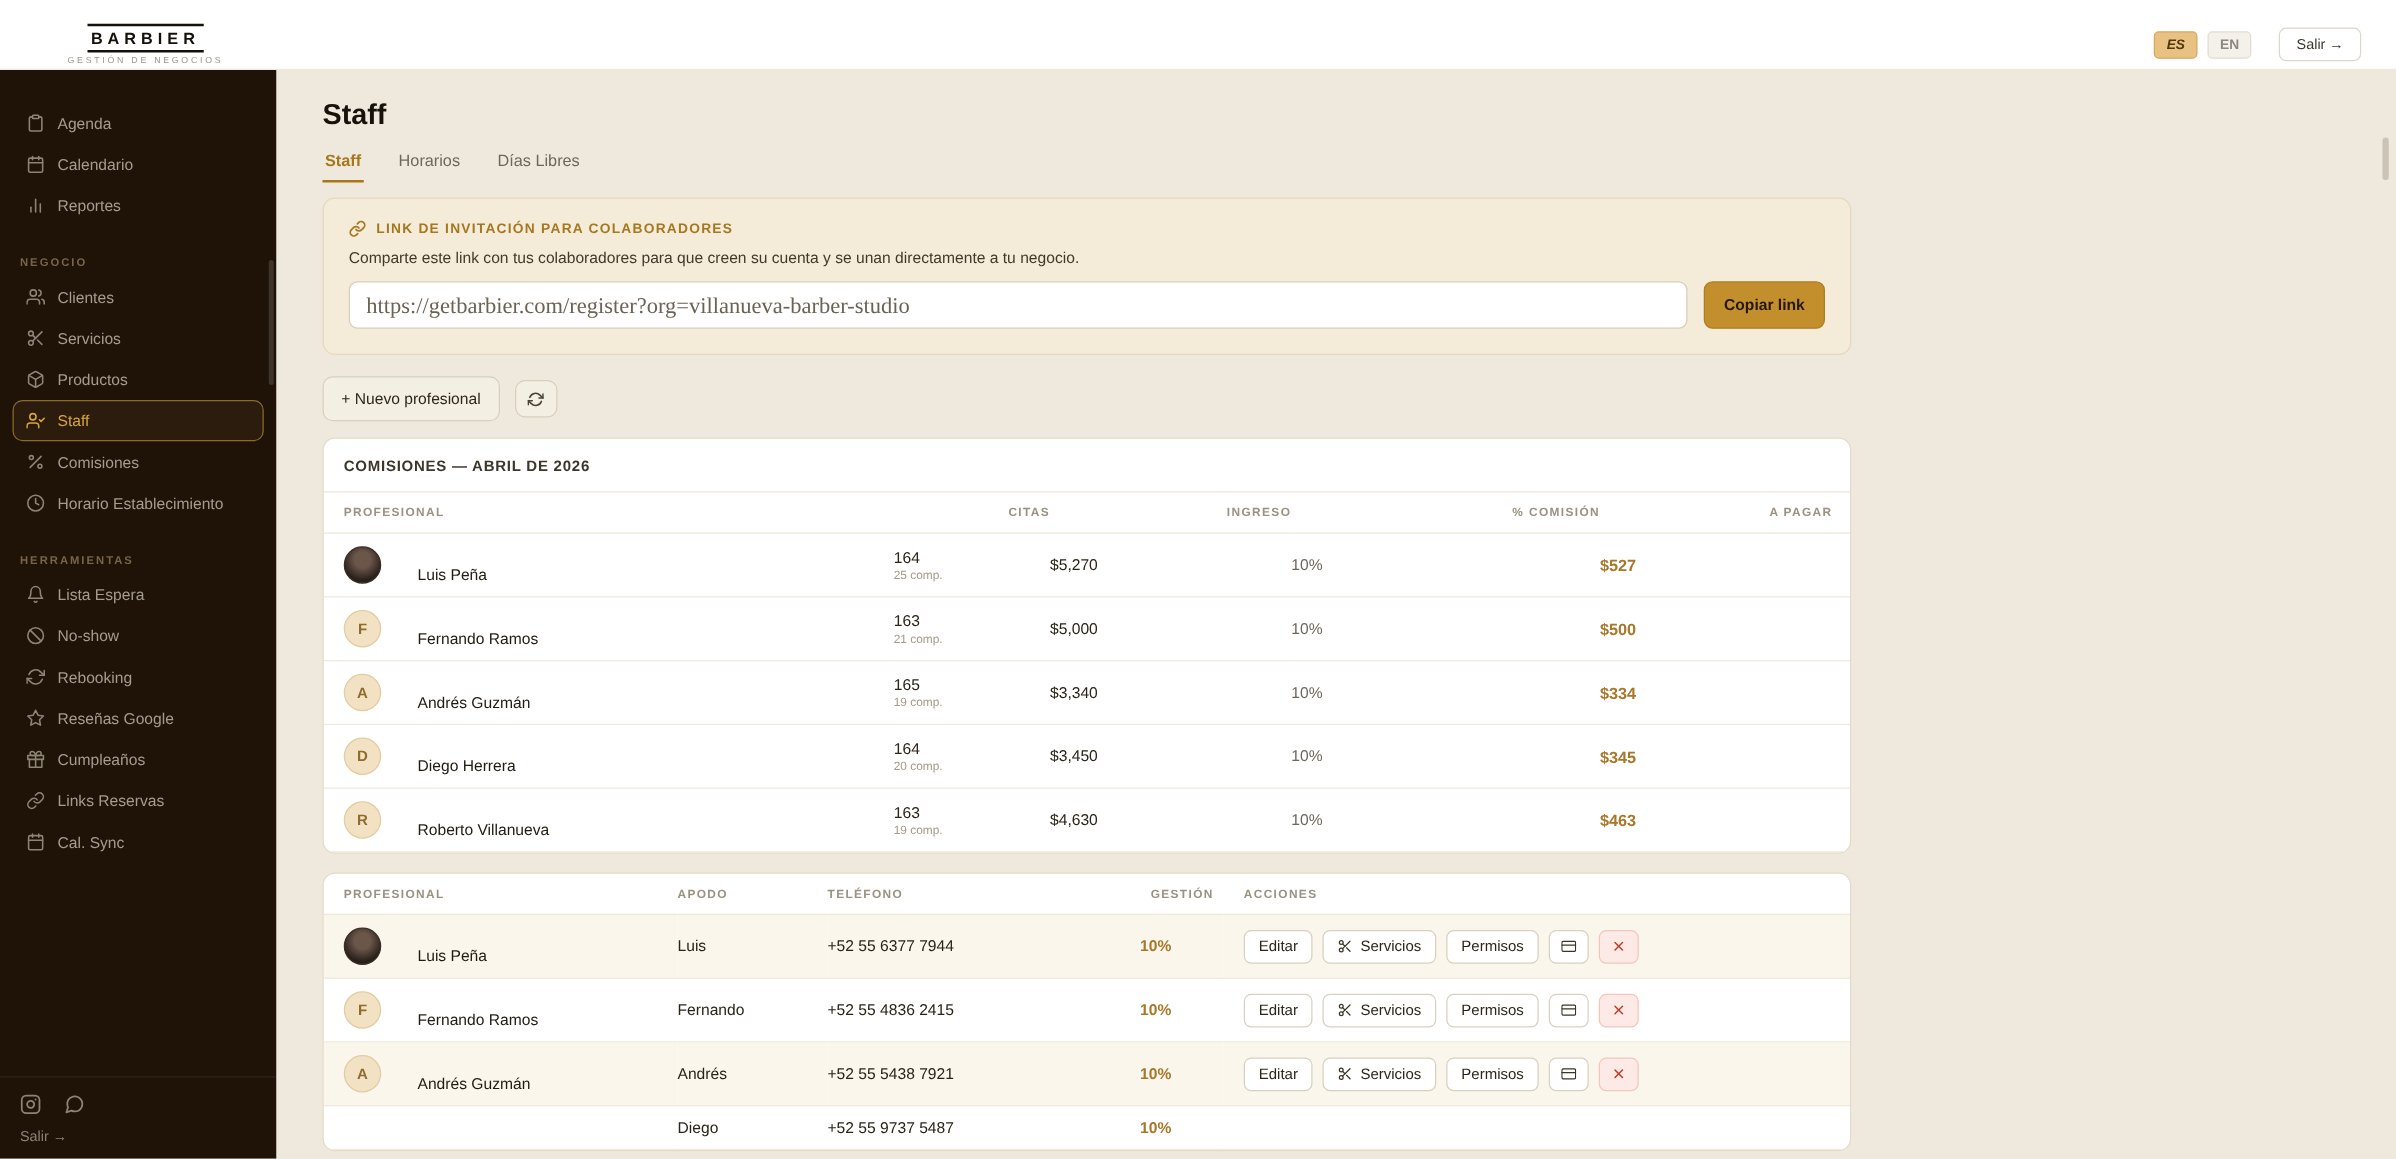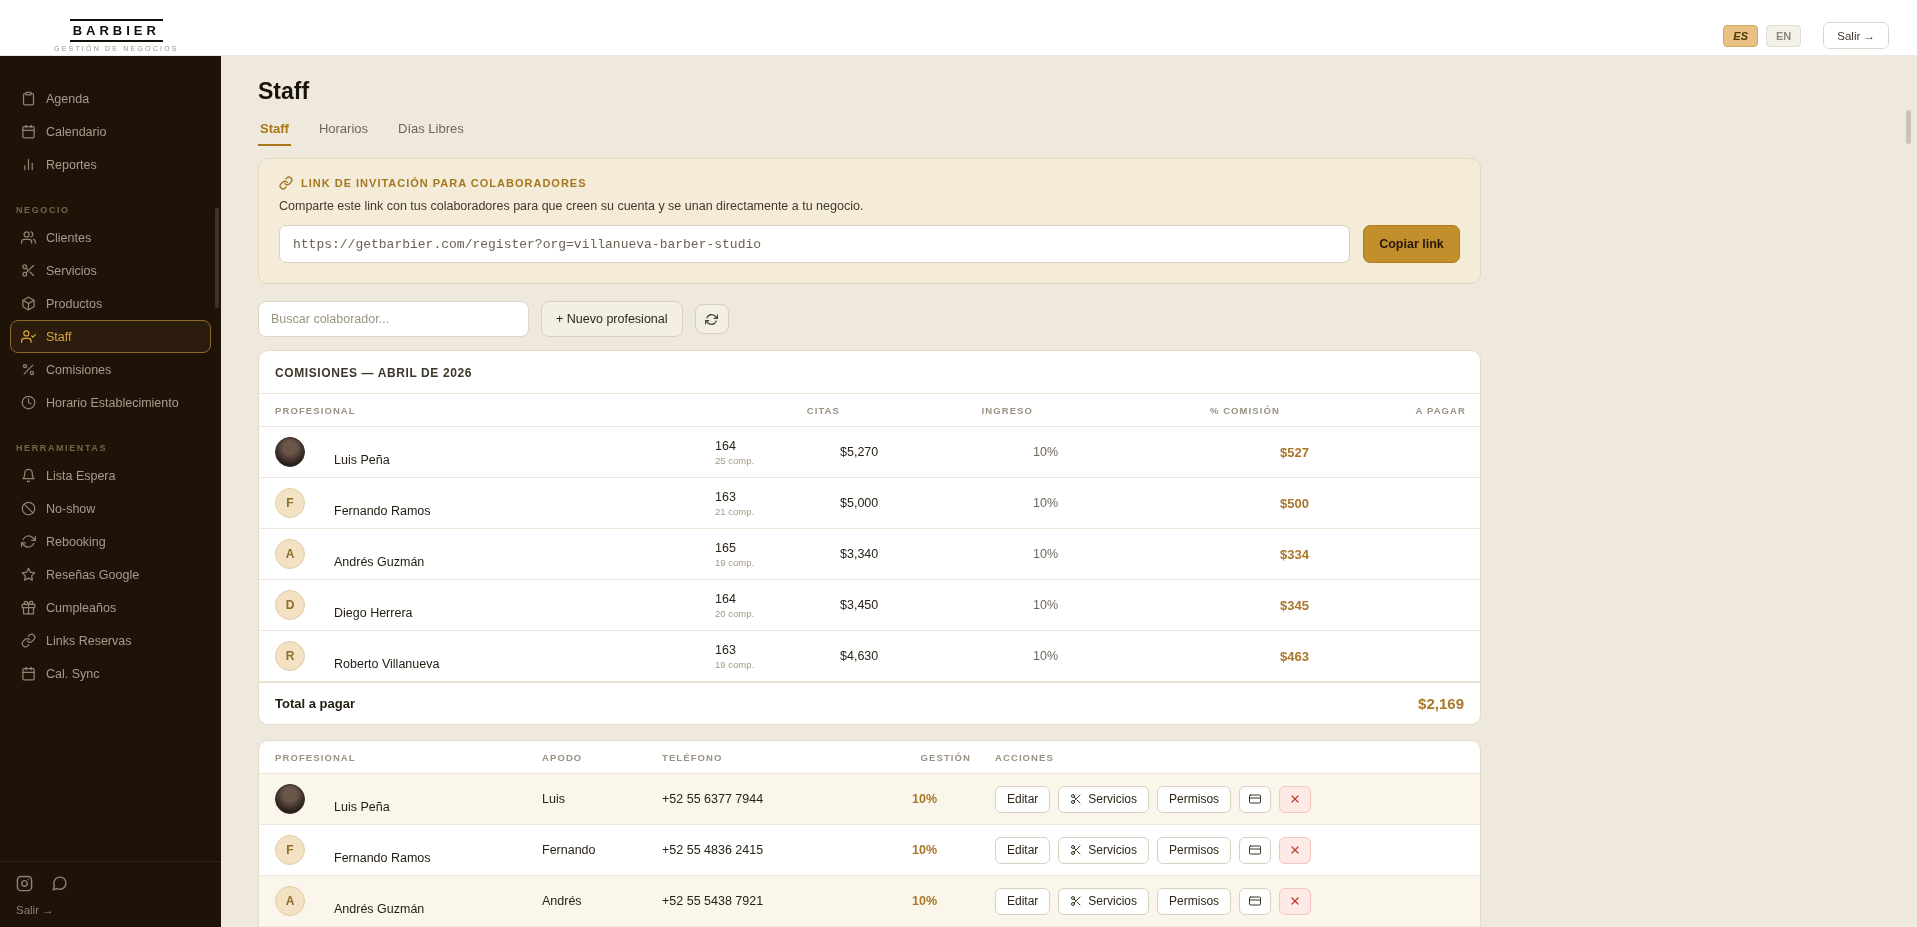--- a/index.html
+++ b/index.html
@@ -64,21 +64,21 @@
 
   
   .invite-card{ margin-top:12px; width:1223px; background:#f4ebd9; border:1px solid #e5d7ba;
     border-radius:10px; padding:17px 20px 20px; }
   .invite-head{ display:flex; align-items:center; gap:8px; color:#a5781f; font-size:11px;
     font-weight:bold; letter-spacing:1px; }
   .invite-head svg{ width:14px; height:14px; stroke:#a5781f; }
   .invite-desc{ margin-top:9px; font-size:12.5px; color:#43392a; }
   .invite-row{ margin-top:12px; display:flex; gap:13px; }
   .invite-input{ flex:1; height:38px; background:#fff; border:1px solid #d9cfba; border-radius:7px;
-    padding:0 13px; font-family:Liberation Mono, monospace; font-size:13px; color:#6b6254; }
+    padding:0 13px; font-family:Liberation Serif, serif; font-size:18px; color:#6b6254; }
   .copy-btn{ width:97px; height:38px; background:#c28f2c; border:1px solid #ad7d22; border-radius:7px;
     font-size:12.5px; font-weight:bold; color:#26180a; cursor:pointer; font-family:inherit; }
 
   
   .toolbar{ margin-top:17px; display:flex; gap:12px; align-items:center; }
   .search-input{ width:271px; height:36px; background:#fff; border:1px solid #ddd5c5; border-radius:8px;
     padding:0 12px; font-size:12.5px; color:#3a3426; font-family:inherit; }
   .search-input::placeholder{ color:#9c9383; }
   .new-btn{ height:36px; padding:0 14px; background:#f4efe3; border:1px solid #d8cfbc; border-radius:8px;
     font-size:12.5px; color:#2e2719; cursor:pointer; font-family:inherit; }
@@ -319,21 +319,20 @@
         <span>LINK DE INVITACIÓN PARA COLABORADORES</span>
       </div>
       <div class="invite-desc">Comparte este link con tus colaboradores para que creen su cuenta y se unan directamente a tu negocio.</div>
       <div class="invite-row">
         <input class="invite-input" type="text" readonly="" value="https://getbarbier.com/register?org=villanueva-barber-studio" style="">
         <button class="copy-btn">Copiar link</button>
       </div>
     </div>
 
     <div class="toolbar">
-      <input class="search-input" type="text" placeholder="Buscar colaborador..." style="">
       <button class="new-btn">+ Nuevo profesional</button>
       <button class="refresh-btn">
         <svg viewBox="0 0 24 24" fill="none" stroke-width="2.4" stroke-linecap="round" stroke-linejoin="round">
             <polyline points="23 4 23 10 17 10"></polyline>
             <polyline points="1 20 1 14 7 14"></polyline>
             <path d="M3.51 9a9 9 0 0 1 14.85-3.36L23 10M1 14l4.64 4.36A9 9 0 0 0 20.49 15"></path>
           </svg>
       </button>
     </div>
 
@@ -427,24 +426,20 @@
             <td>
                 <div class="citas-num">163</div>
                 <div class="citas-comp">19 comp.</div>
               </td>
             <td>$4,630</td>
             <td class="muted">10%</td>
             <td class="last pagar">$463</td>
           </tr>
         </tbody>
       </table>
-      <div class="total-row">
-        <span class="total-label">Total a pagar</span>
-        <span class="total-value">$2,169</span>
-      </div>
     </div>
 
     <div class="card staff-card">
       <table>
         <colgroup>
             <col style="width:283px">
             <col style="width:120px">
             <col style="width:250px">
             <col style="width:67px">
             <col style="width:503px">

